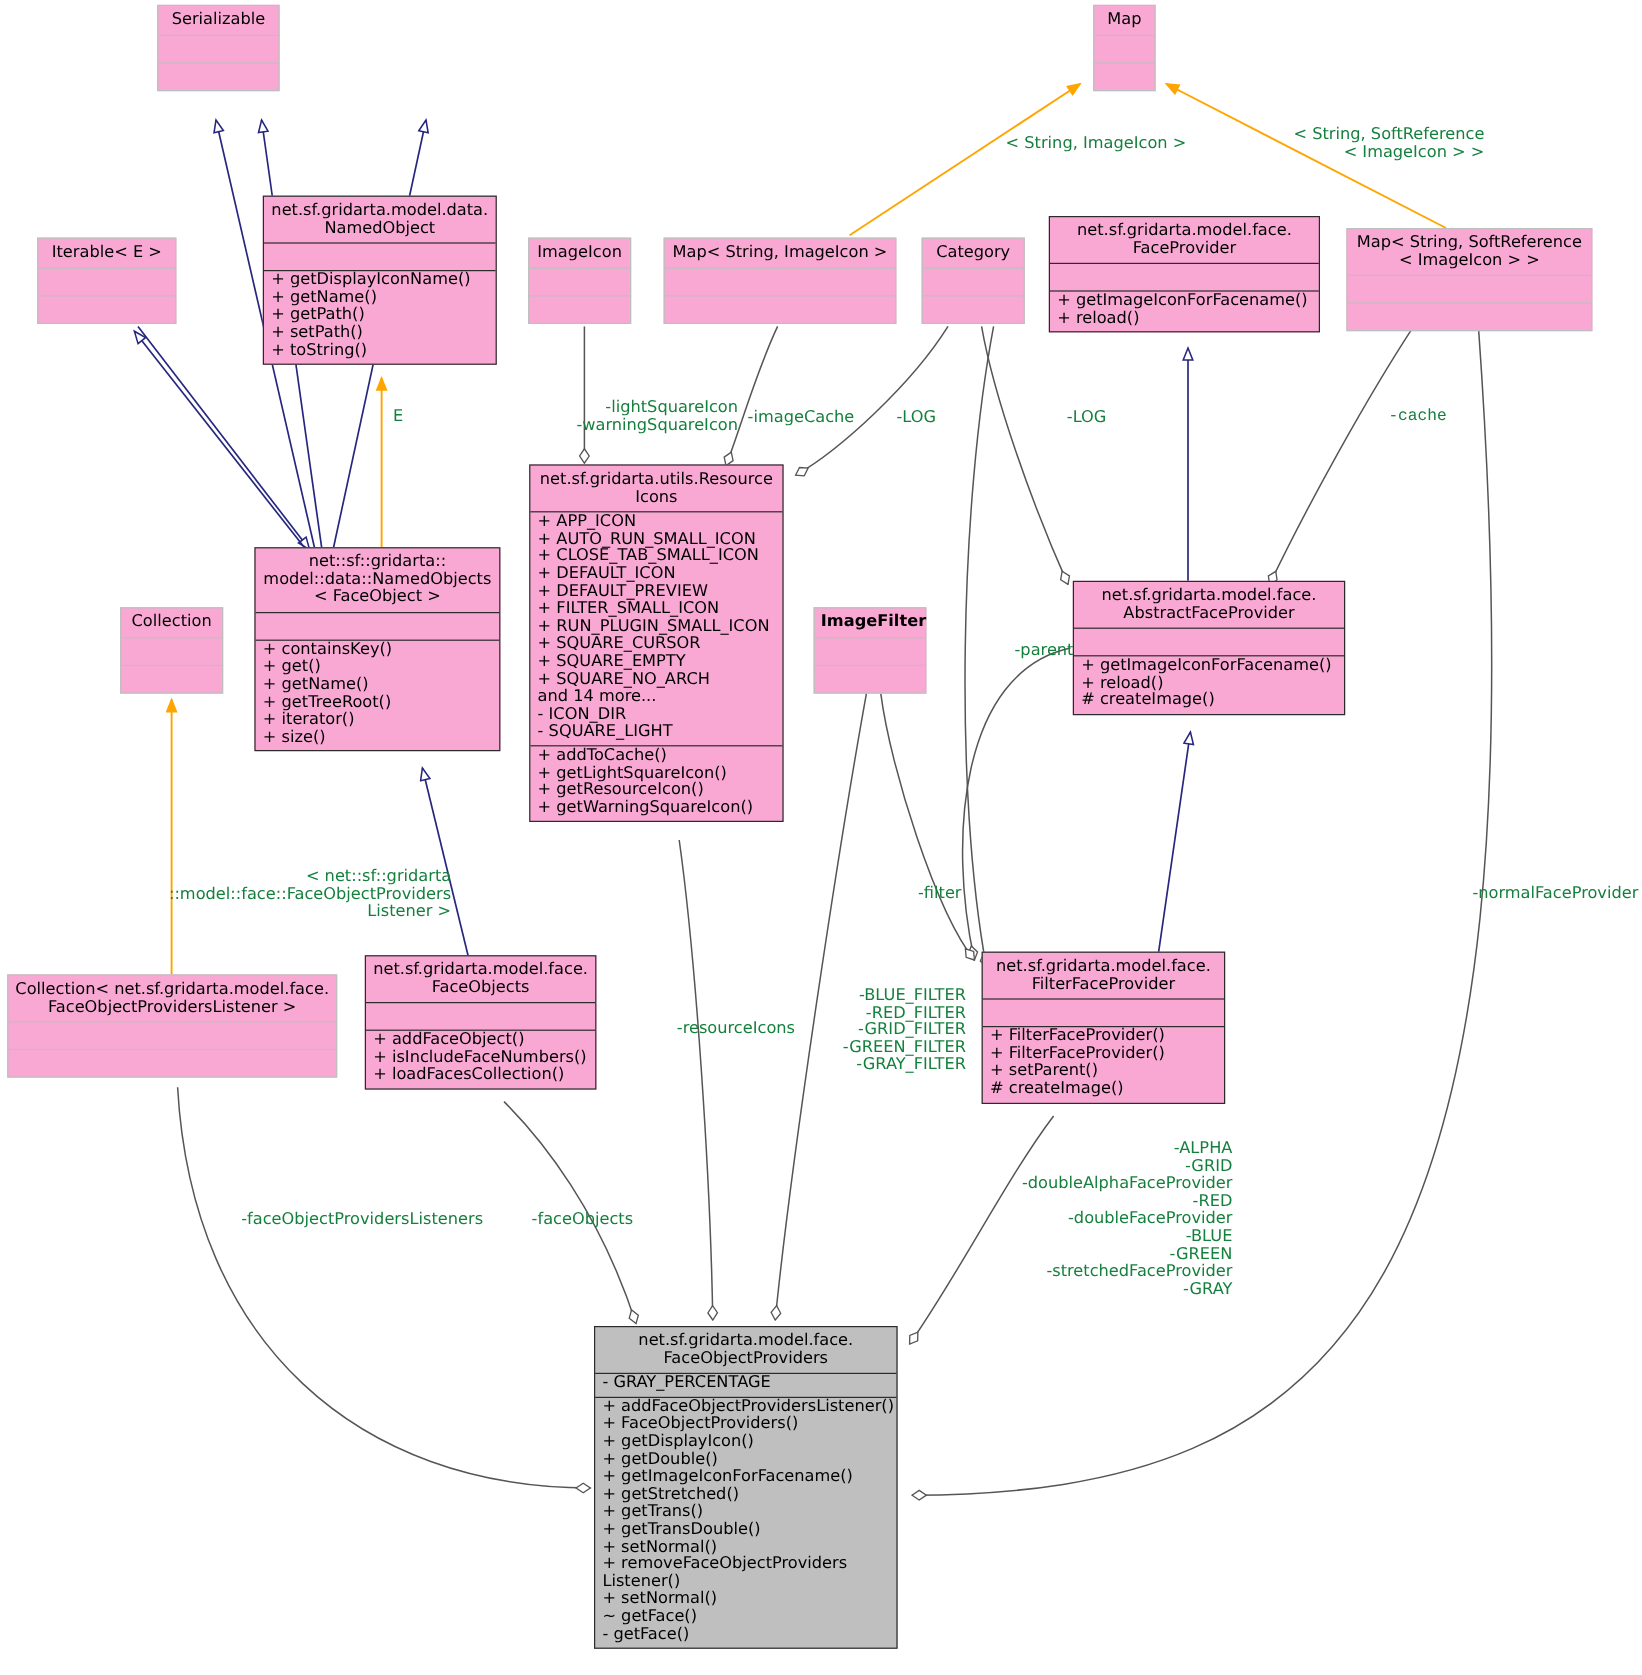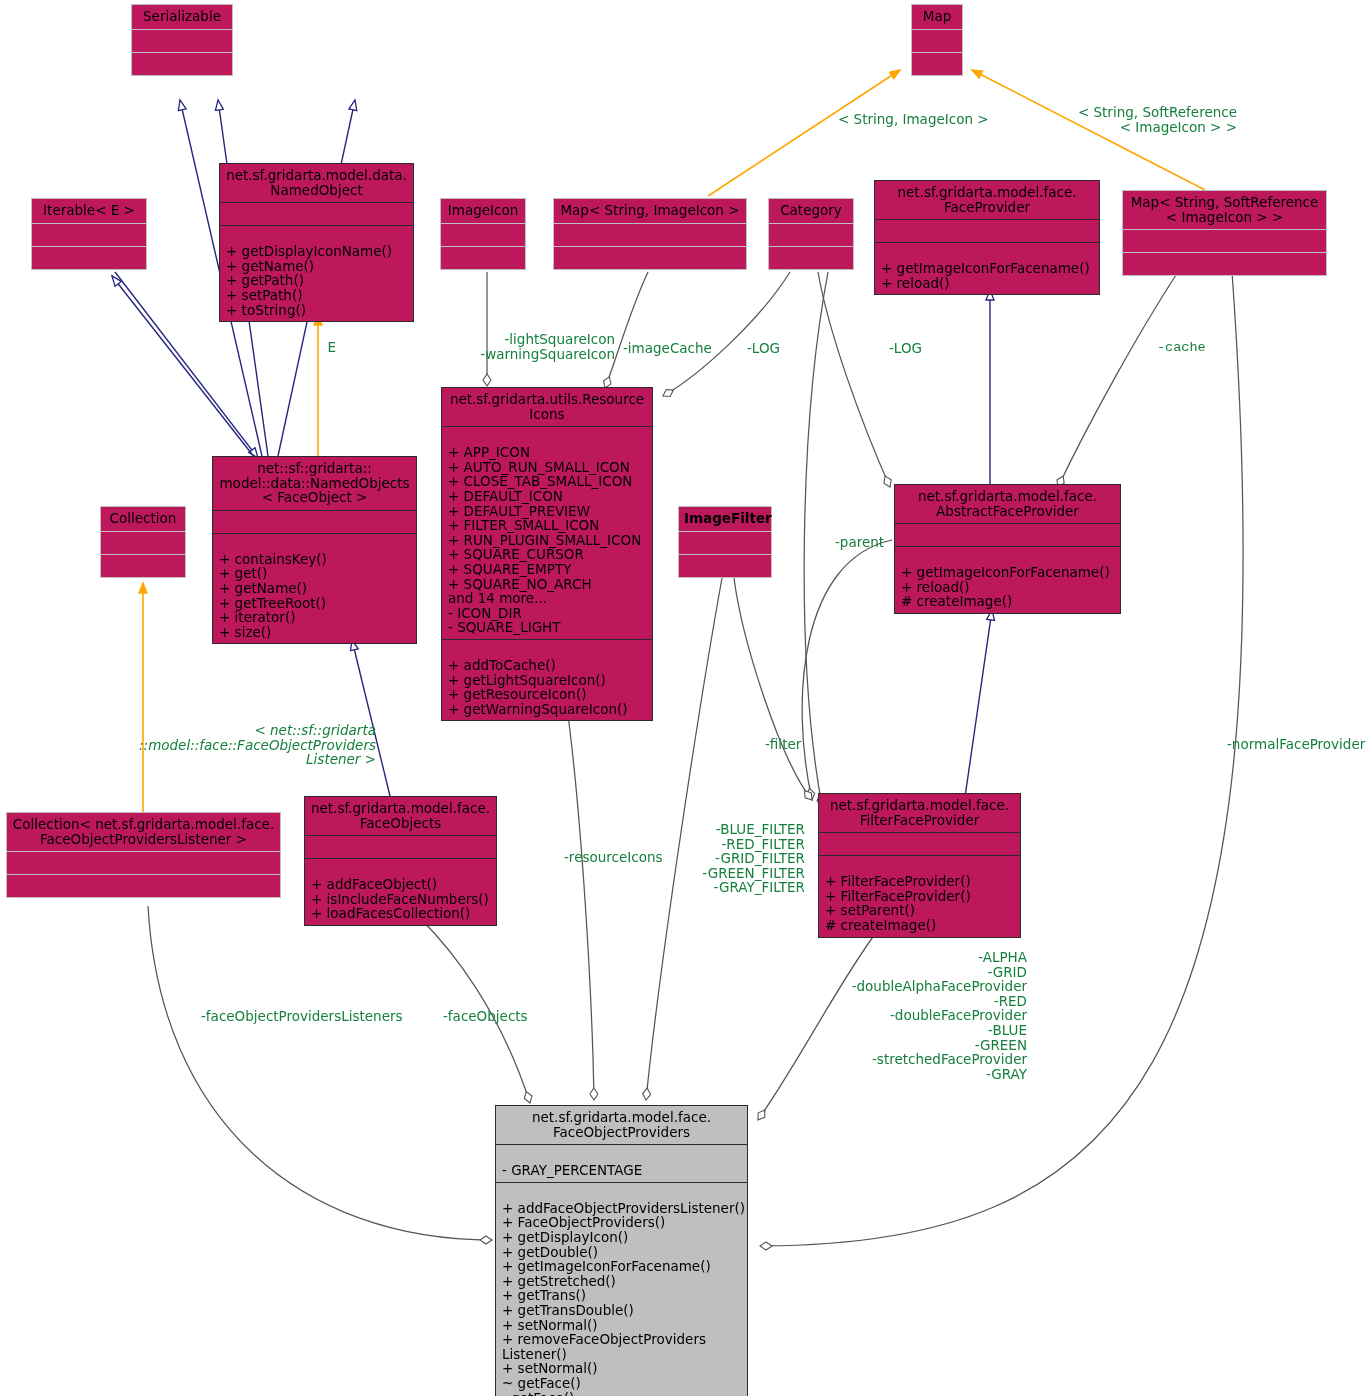--- a/index.html
+++ b/index.html
@@ -24,41 +24,41 @@
     position: absolute;
     left: 0; top: 0;
     width: 1368px;
     height: 1396px;
     pointer-events: none;
   }
   
   .uml {
     position: absolute;
     box-sizing: border-box;
-    background: #be185d;
+    background: #f9a8d4;
     border: 1px solid #bfbfbf;
     font-size: 13.5px;
     line-height: 14.6px;
     color: #000000;
     z-index: 5;
   }
   .uml.solid { border-color: #2b2b2b; }
   .uml.highlight { background: #bfbfbf; border-color: #2b2b2b; }
   .uml .title {
     text-align: center;
     padding: 4px 5px 5px 5px;
     white-space: pre-line;
   }
   .uml .sep {
     border-top: 1px solid #bfbfbf;
   }
   .uml.solid .sep { border-top: 1px solid #2b2b2b; }
   .uml.highlight .sep { border-top: 1px solid #2b2b2b; }
   .uml .attrs, .uml .ops {
-    padding: 18px 6px 4px 6px;
+    padding: 0 6px 4px 6px;
     min-height: 14px;
   }
   .uml .attrs div, .uml .ops div {
     white-space: nowrap;
   }
   .uml .empty { height: 22px; padding: 0; }
   
   .elabel {
     position: absolute;
     font-size: 13.5px;
@@ -353,21 +353,21 @@
 -warningSquareIcon</div>
 
   <div class="elabel l" style="left:623px; top:341px; width:110px;">-imageCache</div>
 
   <div class="elabel l" style="left:747px; top:341px; width:46px;">-LOG</div>
 
   <div class="elabel l" style="left:889px; top:341px; width:46px;">-LOG</div>
 
   <div class="elabel l" style="left:1157px; top:341px; width:60px;font-family:Liberation Mono, monospace;">-cache</div>
 
-  <div class="elabel l" style="left:835px; top:535px; width:70px;">-parent</div>
+  <div class="elabel l" style="left:835px; top:535px; width:70px;text-align:center;">-parent</div>
 
   <div class="elabel l" style="left:765px; top:737px; width:60px;">-filter</div>
 
   <div class="elabel l" style="left:1227px; top:737px; width:150px;">-normalFaceProvider</div>
 
   <div class="elabel l" style="left:564px; top:850px; width:130px;">-resourceIcons</div>
 
   <div class="elabel c" style="left:835px; top:950px; width:192px;">-ALPHA
 -GRID
 -doubleAlphaFaceProvider
@@ -381,17 +381,17 @@
   <div class="elabel c" style="left:680px; top:822px; width:125px;">-BLUE_FILTER
 -RED_FILTER
 -GRID_FILTER
 -GREEN_FILTER
 -GRAY_FILTER</div>
 
   <div class="elabel l" style="left:201px; top:1009px; width:230px;">-faceObjectProvidersListeners</div>
 
   <div class="elabel l" style="left:443px; top:1009px; width:110px;">-faceObjects</div>
 
-  <div class="elabel c" style="left:138px; top:723px; width:238px;font-style:italic;">&lt; net::sf::gridarta
+  <div class="elabel c" style="left:138px; top:723px; width:238px;">&lt; net::sf::gridarta
 ::model::face::FaceObjectProviders
 Listener &gt;</div>
 
 </div>
 
 </body></html>

